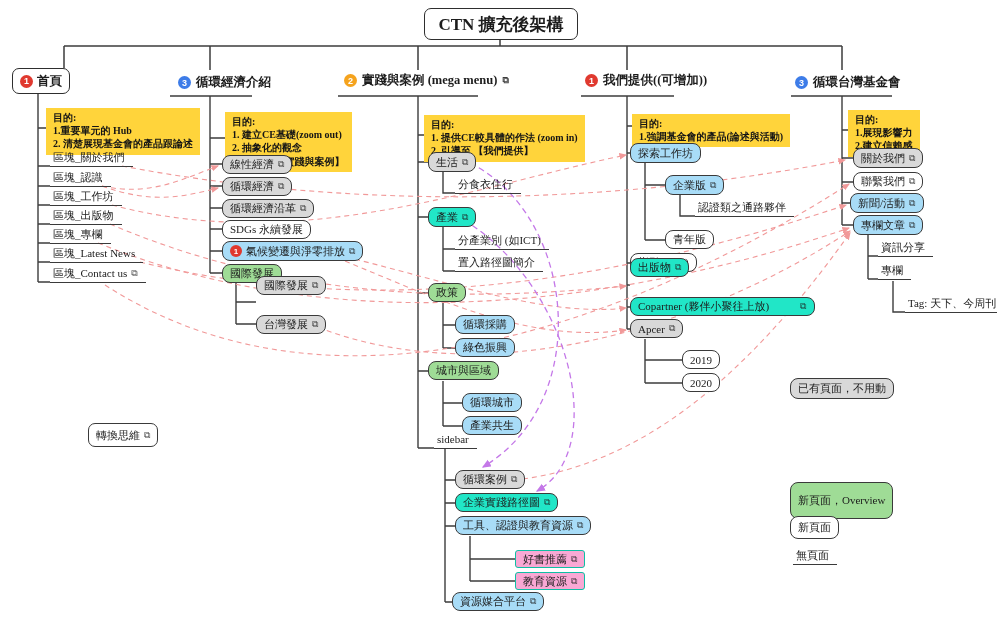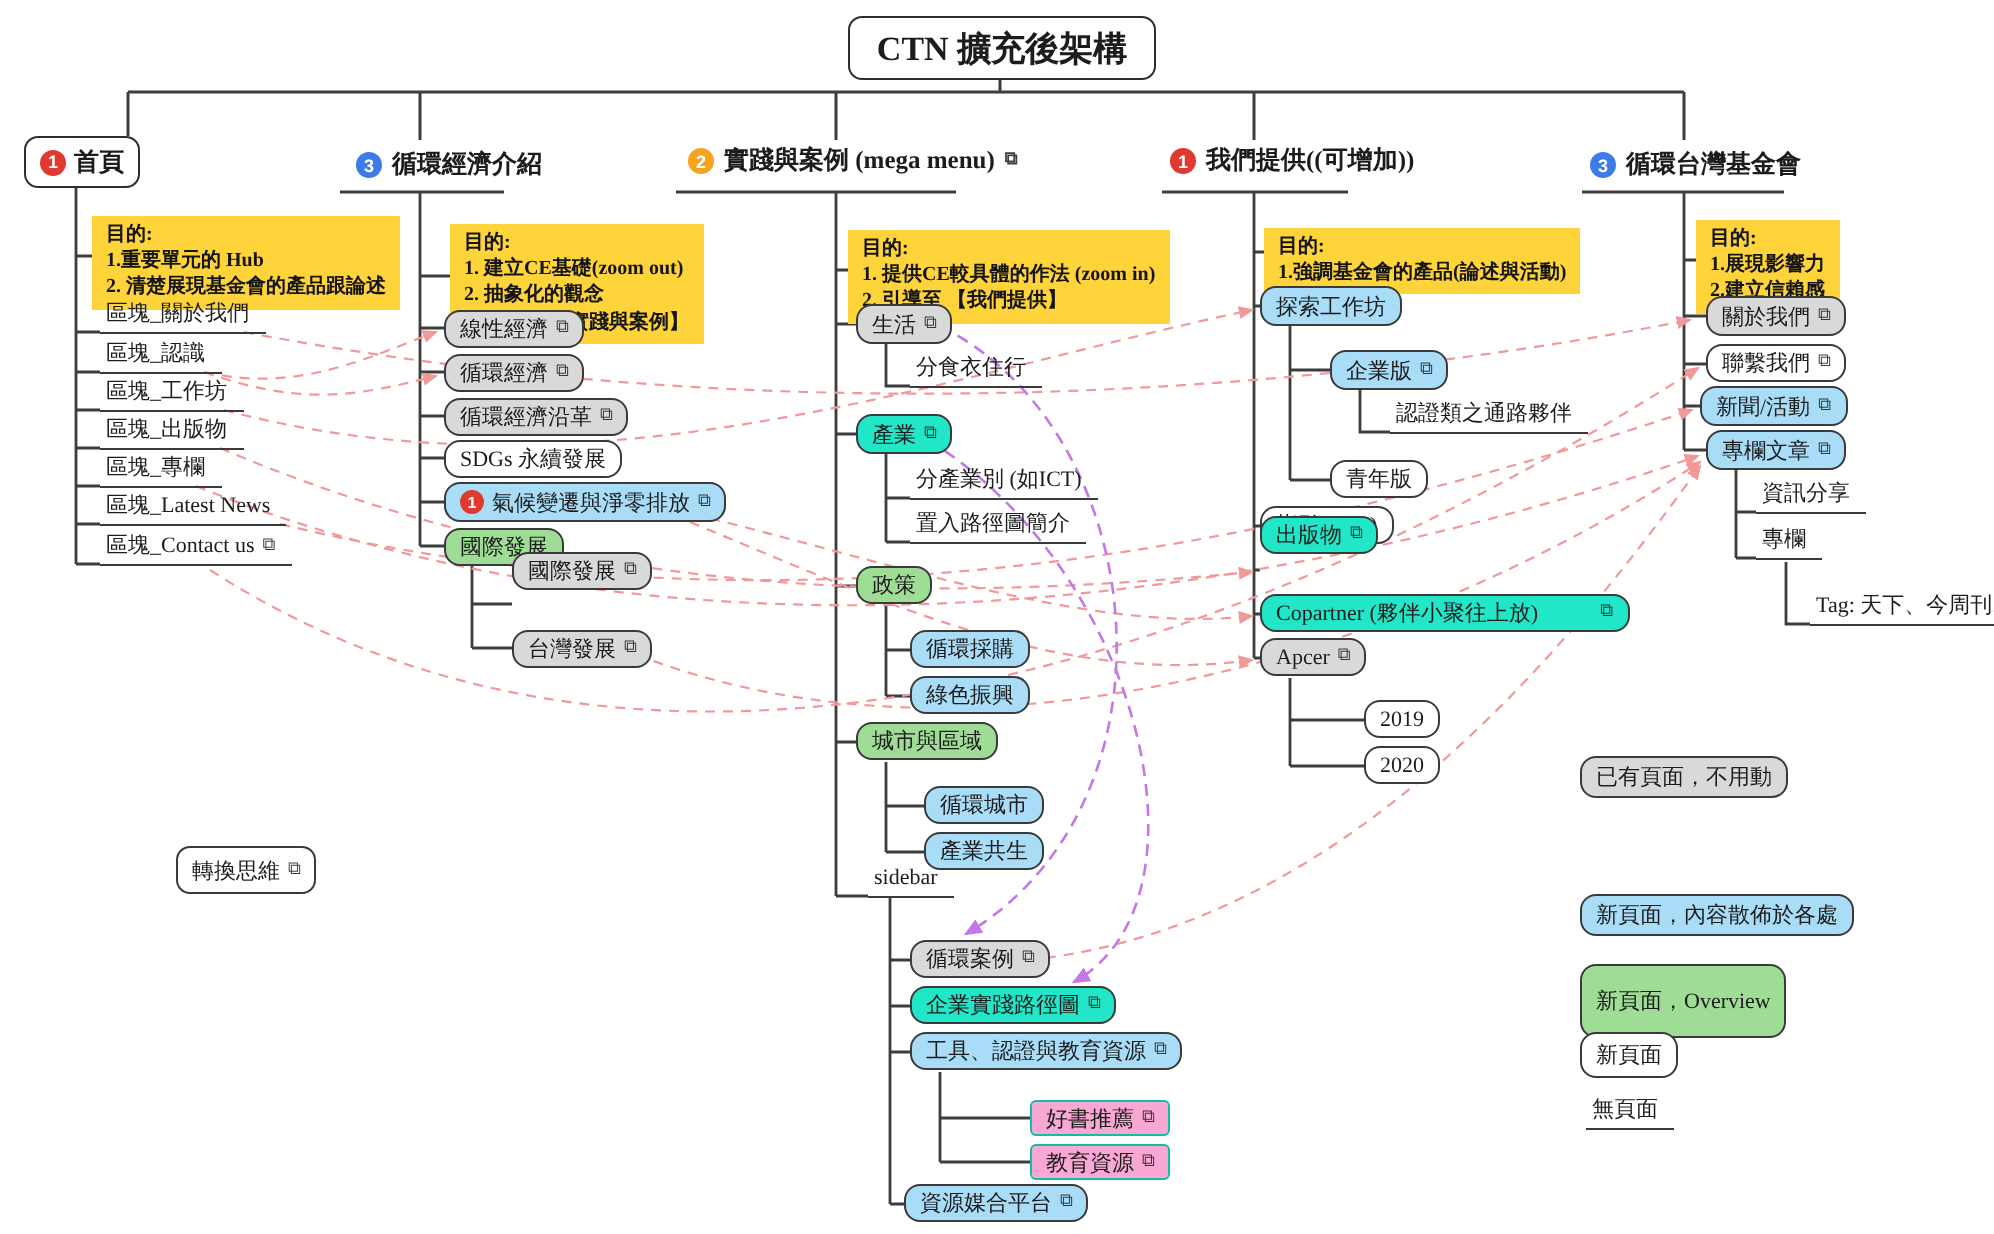--- a/index.html
+++ b/index.html
@@ -311,23 +311,20 @@
     </div>
 
   <div class="bnode h20" style="left:88px;top:423px;height:24px;border-width:1.5px;border-radius:7px;">
       <span>轉換思維</span>
       <span class="ext">⧉</span>
     </div>
 
   <div class="bnode gray h20 legend-item" style="left:790px;top:378px;height:21px;">
       <span>已有頁面，不用動</span>
     </div>
-  <div class="bnode blue h20 legend-item" style="left:790px;top:447px;height:21px;">
-      <span>新頁面，內容散佈於各處</span>
-    </div>
   <div class="bnode green h20 legend-item" style="left:790px;top:482px;height:37px;">
       <span>新頁面，Overview</span>
     </div>
   <div class="bnode legend-item" style="left:790px;top:516px;height:23px;">
       <span>新頁面</span>
     </div>
   <div class="tnode" style="left:793px;top:548px;">
       <span>無頁面</span>
     </div>
 

